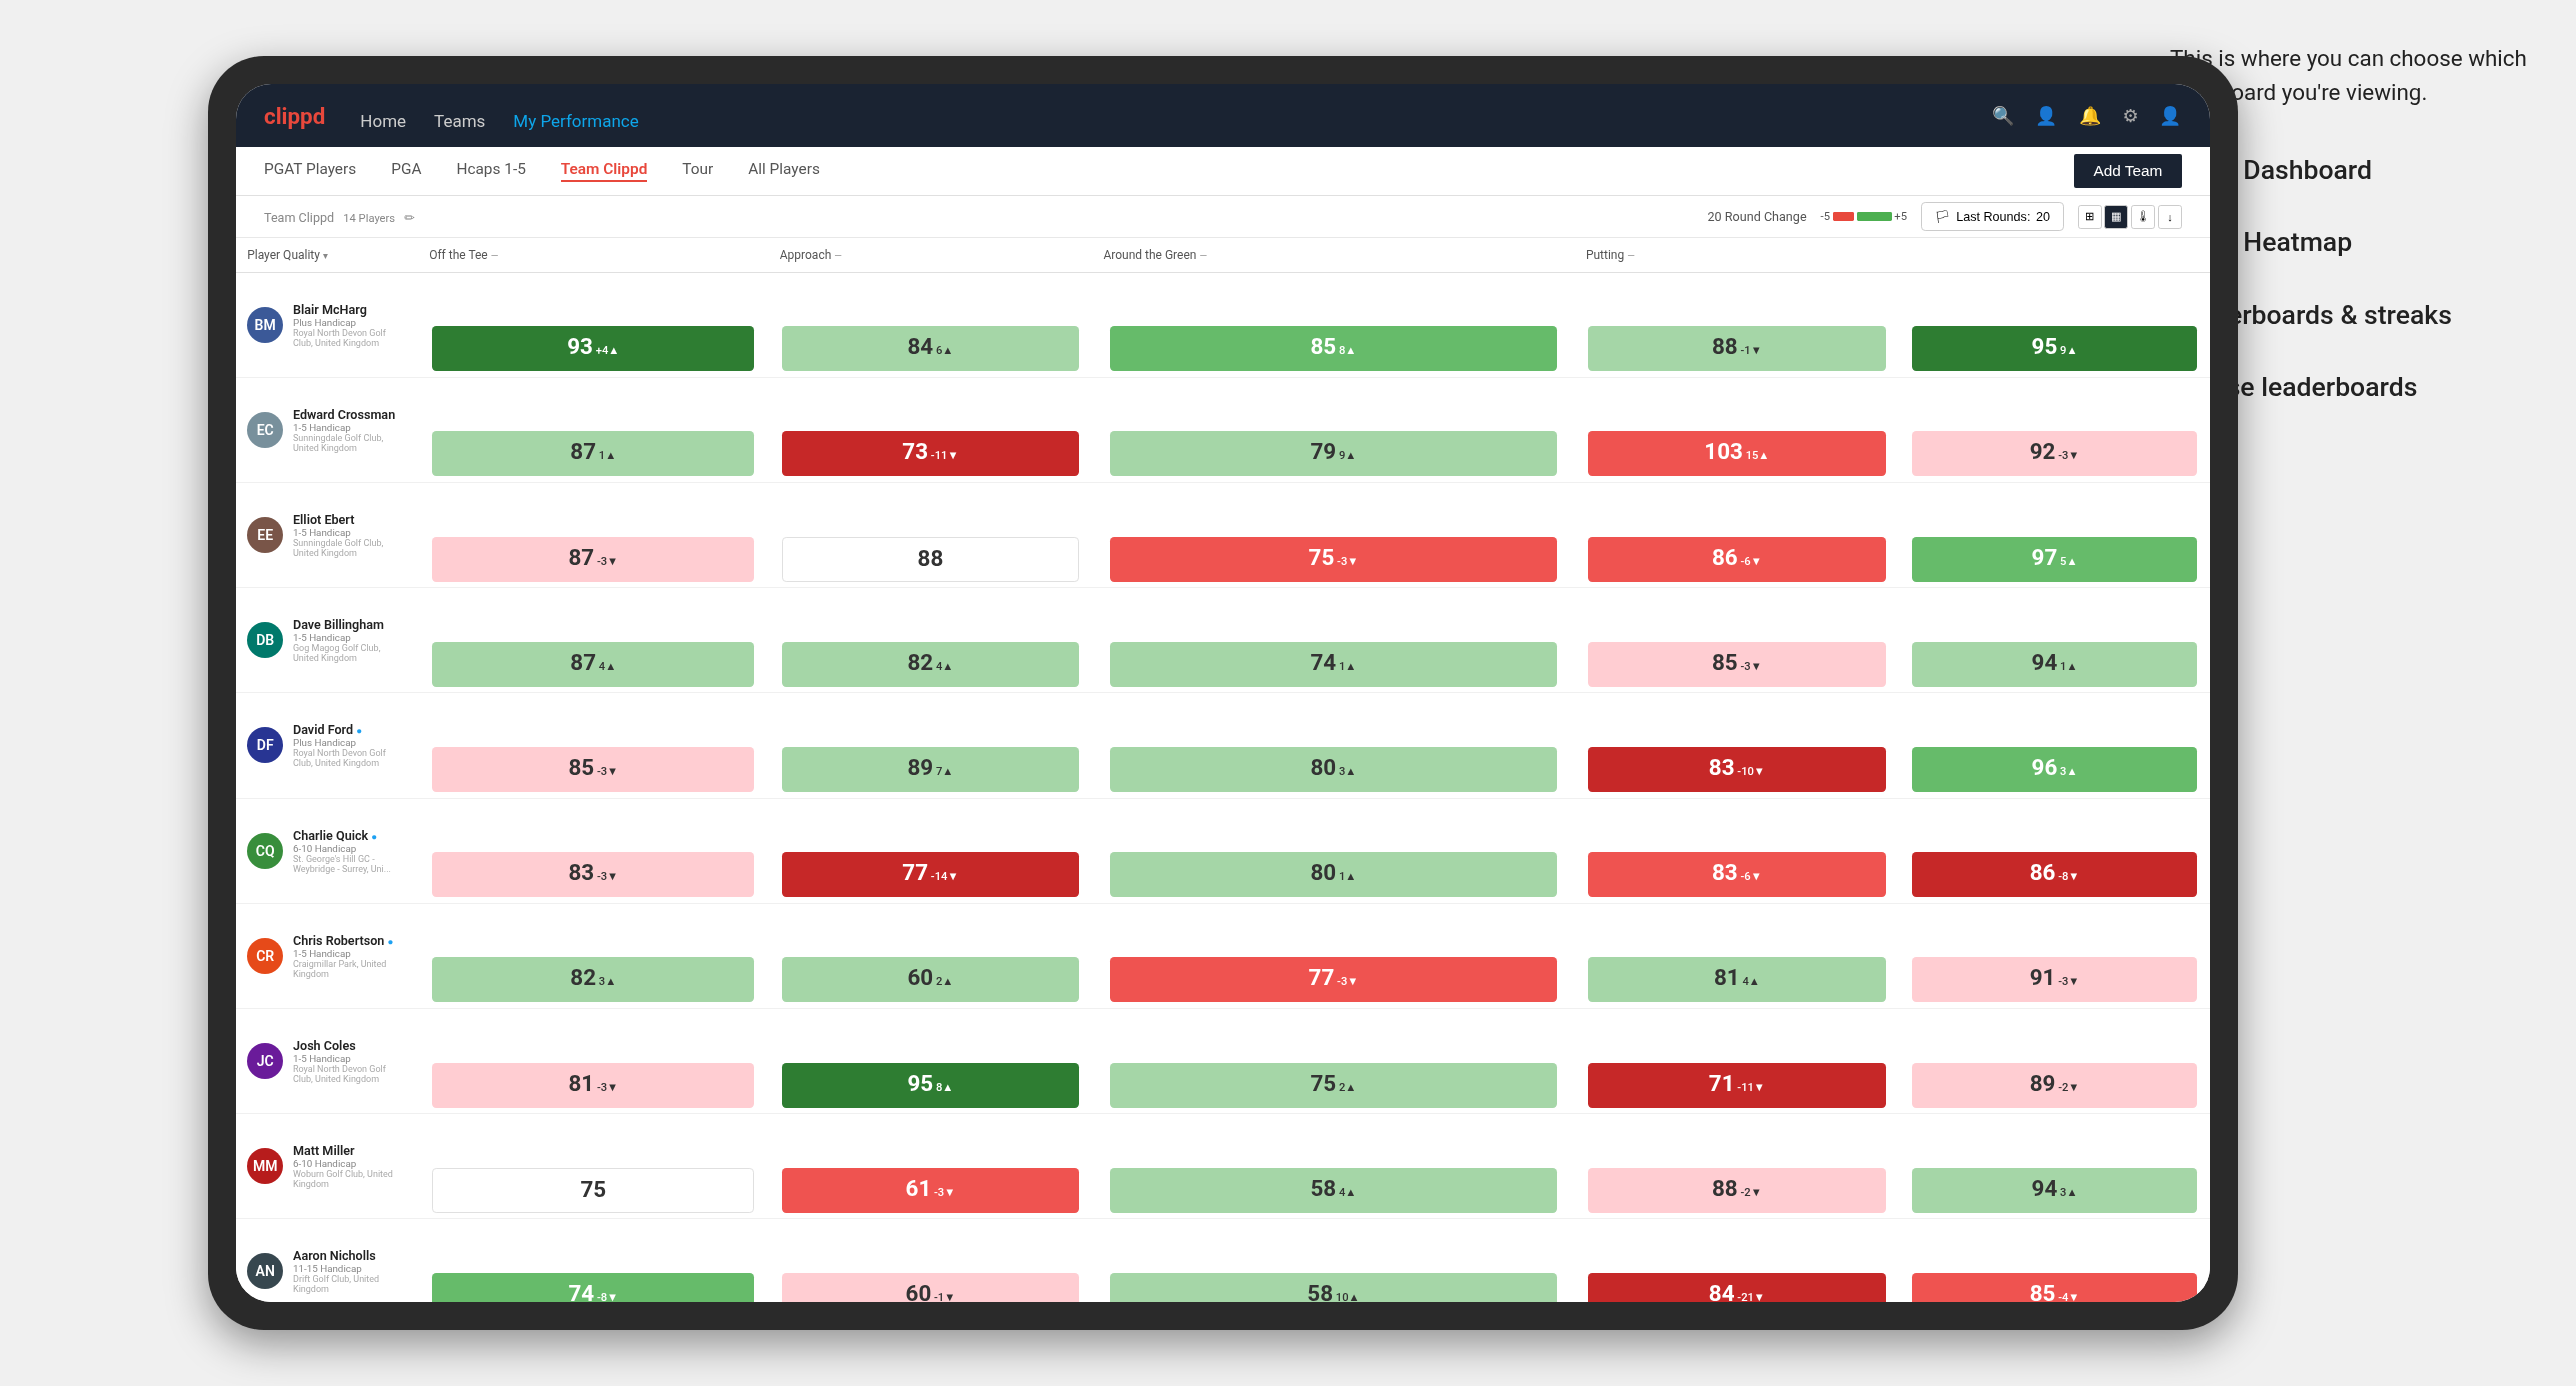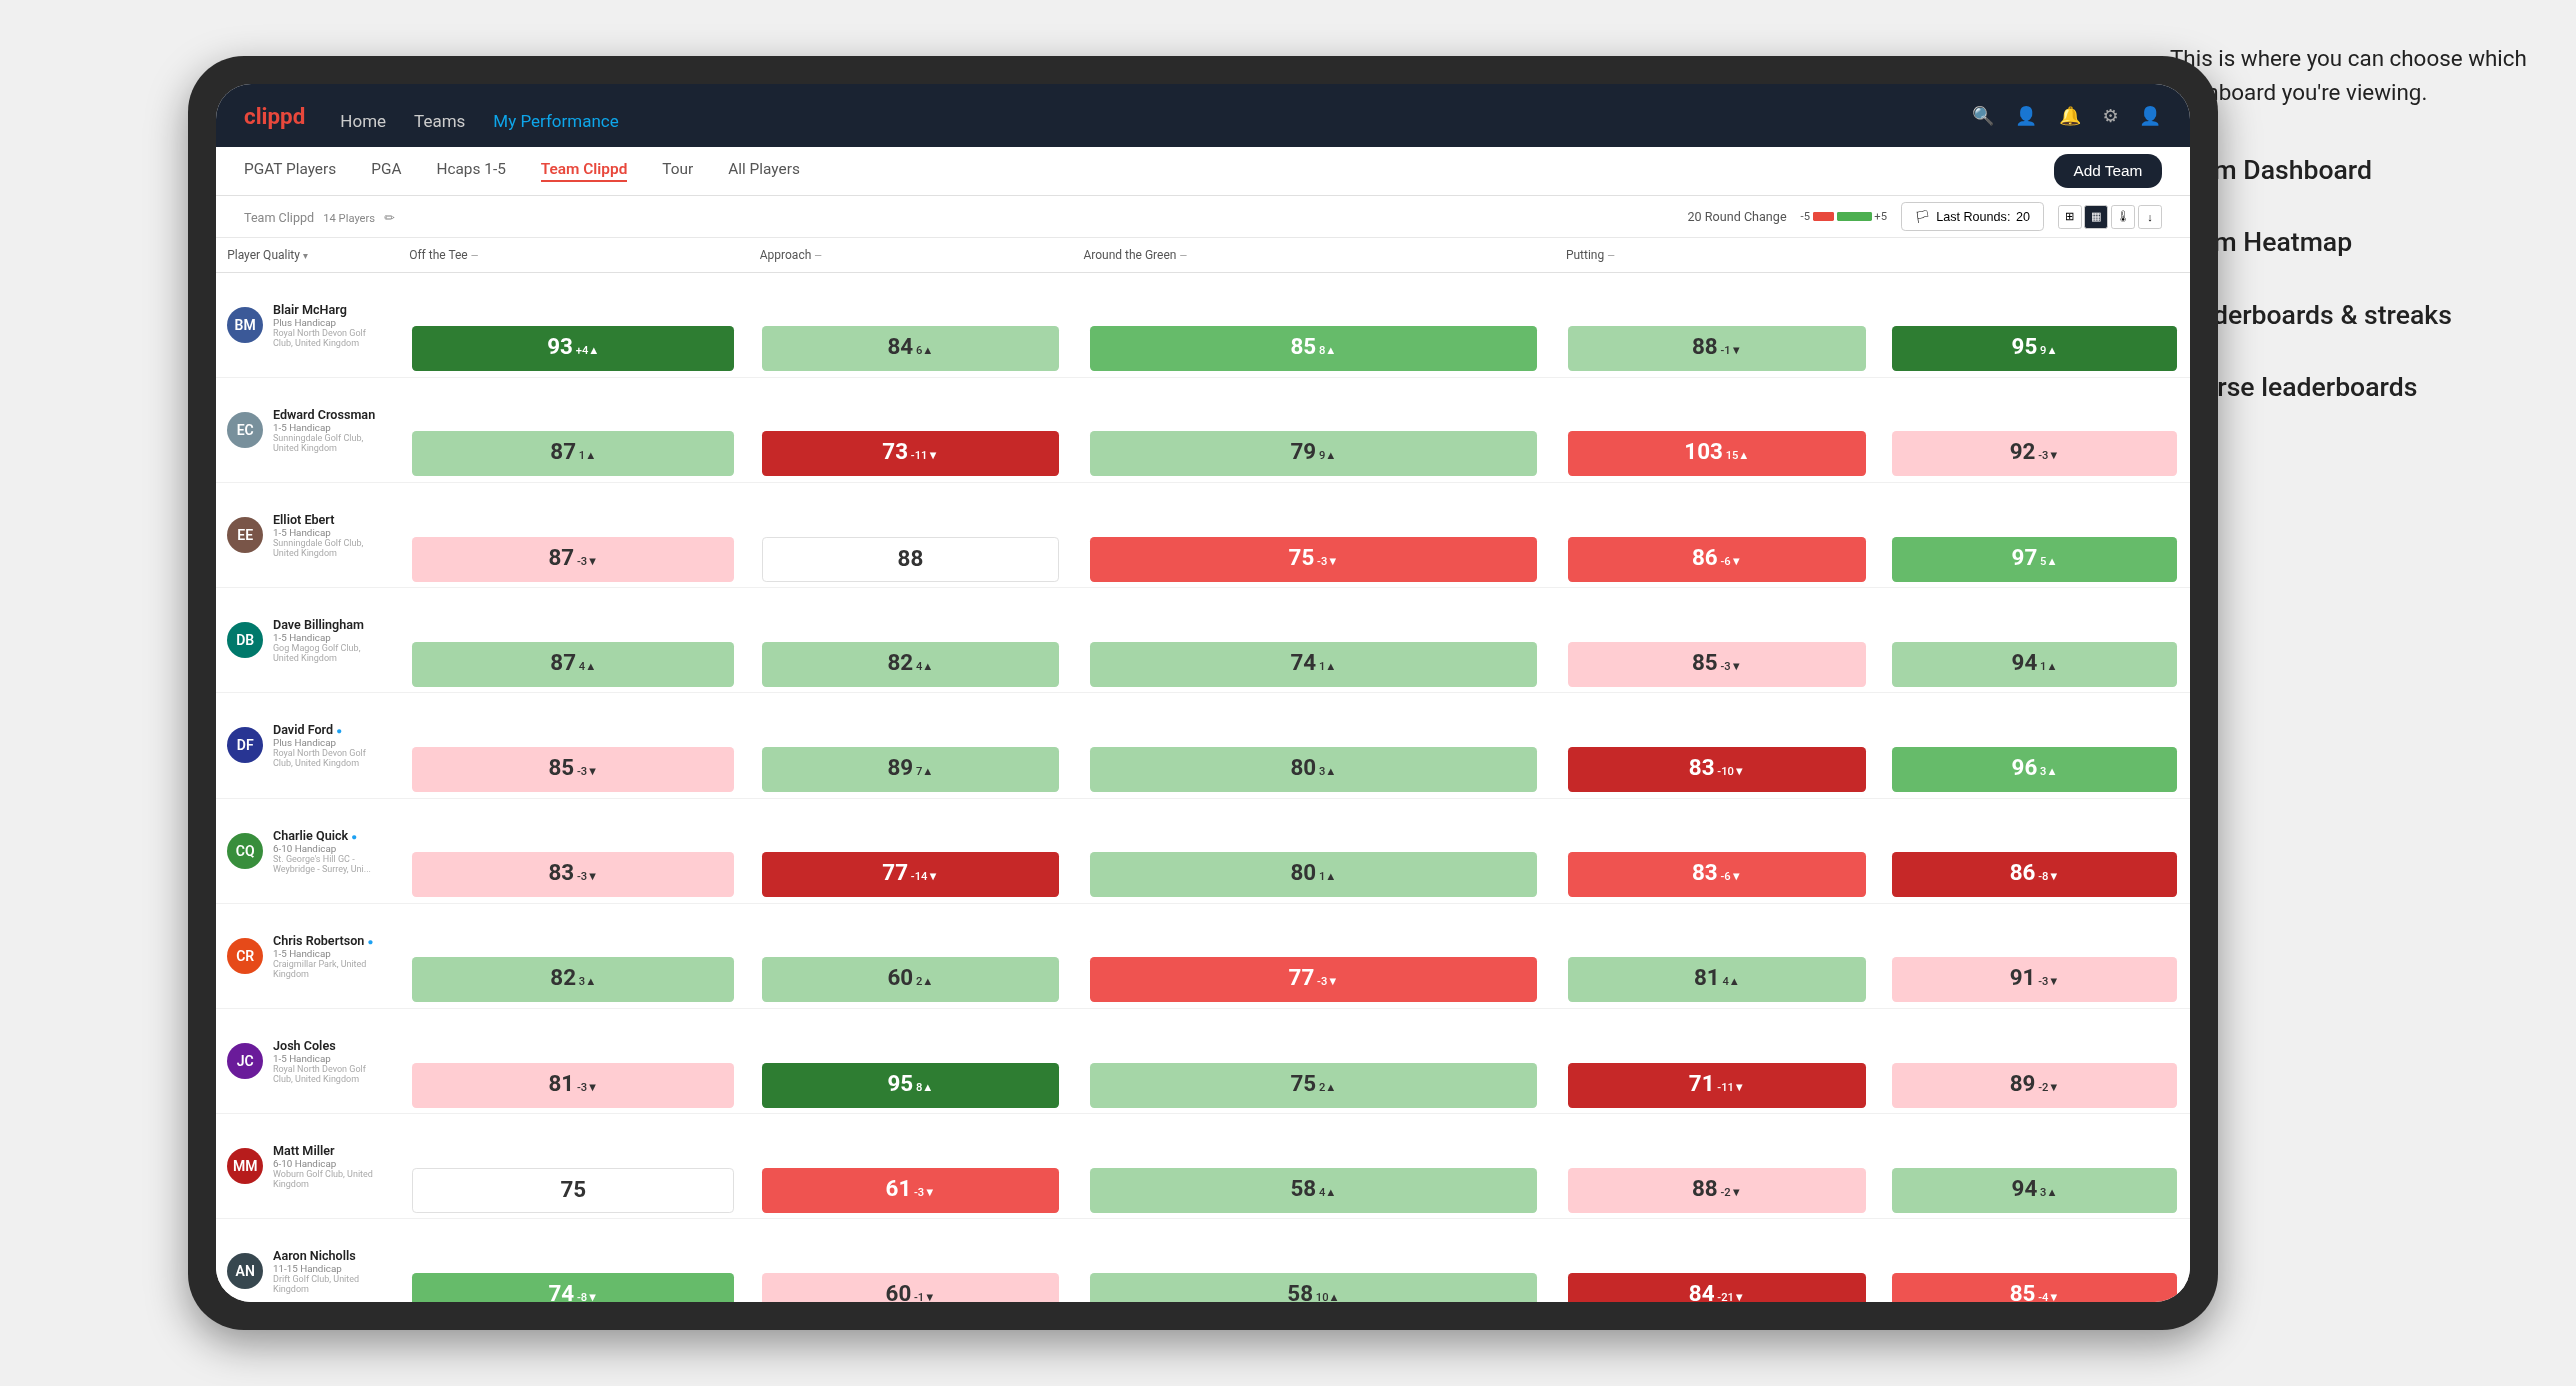--- a/index.html
+++ b/index.html
@@ -38,21 +38,21 @@
       position: absolute;
       right: 392px;
       top: 126px;
       width: 210px;
       height: 140px;
     }
 
     
     .tablet-frame {
       position: absolute;
-      left: 188px;
+      left: 208px;
       top: 56px;
       width: 2030px;
       height: 1274px;
       background: #2a2a2a;
       border-radius: 56px;
       padding: 28px;
       box-shadow: 0 14px 42px rgba(0,0,0,0.4);
     }
     .tablet-screen {
       width: 100%;
@@ -128,21 +128,21 @@
     .sub-nav-link.active {
       color: #e8483c;
       border-bottom: 2.1px solid #e8483c;
       font-weight: 600;
     }
     .add-team-btn {
       background: #1a2332;
       color: #fff;
       border: none;
       padding: 8.4px 19.6px;
-      border-radius: 14px;
+      border-radius: 2px;
       font-size: 15.4px;
       cursor: pointer;
     }
 
     
     .team-header {
       background: #fff;
       height: 42px;
       display: flex;
       align-items: center;

